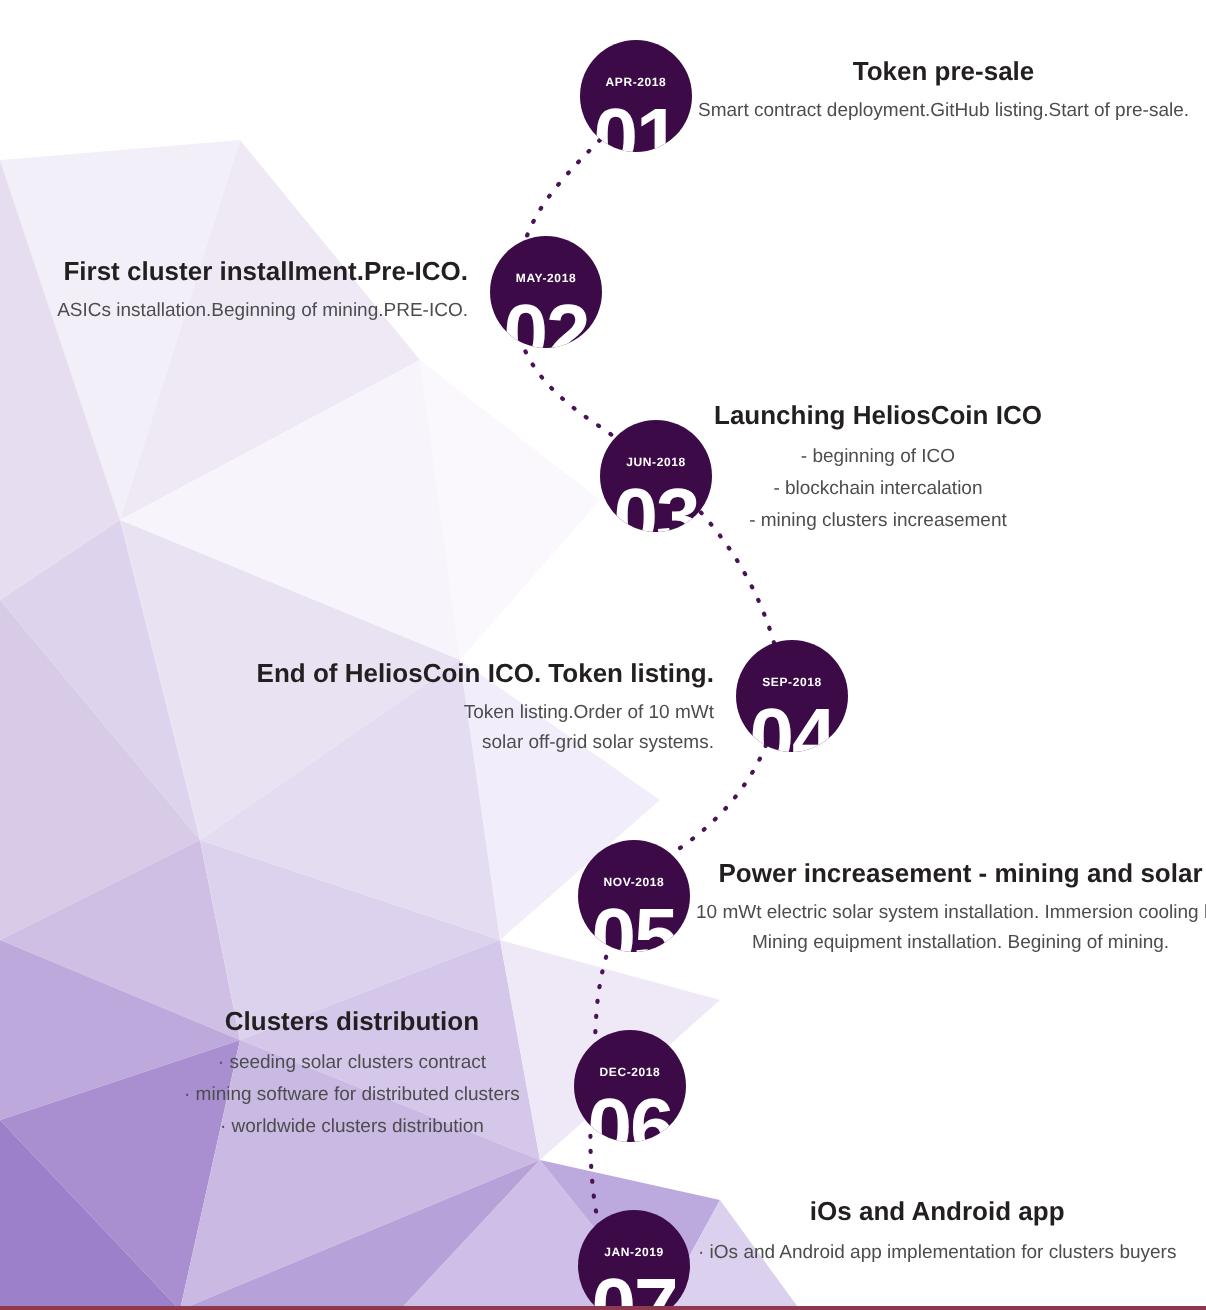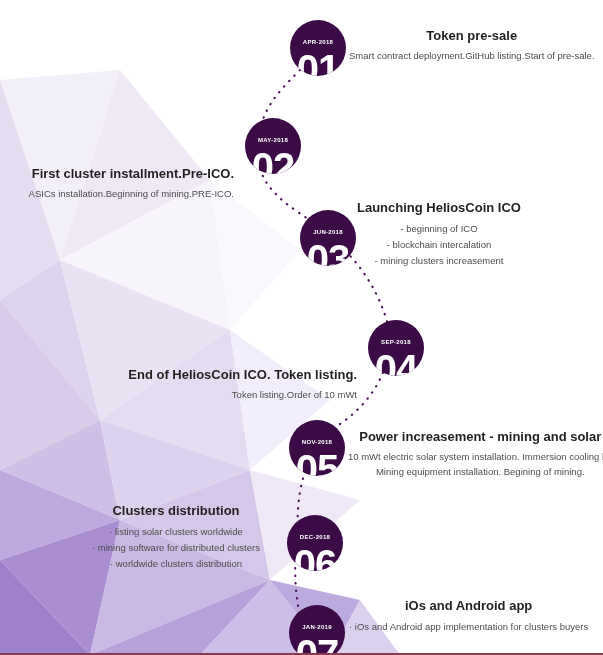--- a/index.html
+++ b/index.html
@@ -113,21 +113,21 @@
     margin: 0;
     padding: 0;
     list-style: none;
   }
   .content ul li {
     font-size: 9.5px;
     color: #4d4d4d;
     line-height: 1.65;
     white-space: nowrap;
   }
-  .align-right { text-align: right; margin-top: 38px; }
+  .align-right { text-align: right; }
   .align-left  { text-align: center; }
 
   .bottom-rule {
     position: absolute;
     left: 0;
     bottom: 0;
     width: 603px;
     height: 2px;
     background: #8e3a4e;
   }
@@ -218,20 +218,21 @@
     <div class="badge-wrap" style="left:368px; top:320px;">
       <div class="num-outer">04</div>
       <div class="badge-circle">
         <div class="badge-date">SEP-2018</div>
         <div class="num-inner">04</div>
       </div>
     </div>
     <div class="content align-right" style="left:0; top:329px; width:357px;">
       <h3>End of HeliosCoin ICO. Token listing.</h3>
       <p>Token listing.Order of 10 mWt</p>
+      <p>solar off-grid solar systems.</p>
     </div>
   </div>
 
   <div class="milestone" style="left:0; top:0;">
     <div class="badge-wrap" style="left:289px; top:420px;">
       <div class="num-outer">05</div>
       <div class="badge-circle">
         <div class="badge-date">NOV-2018</div>
         <div class="num-inner">05</div>
       </div>
@@ -247,21 +248,21 @@
     <div class="badge-wrap" style="left:287px; top:515px;">
       <div class="num-outer">06</div>
       <div class="badge-circle">
         <div class="badge-date">DEC-2018</div>
         <div class="num-inner">06</div>
       </div>
     </div>
     <div class="content align-left" style="left:92px; top:503px;">
       <h3>Clusters distribution</h3>
       <ul>
-        <li>· listing solar clusters worldwide</li>
+        <li>· seeding solar clusters contract</li>
         <li>· mining software for distributed clusters</li>
         <li>· worldwide clusters distribution</li>
       </ul>
     </div>
   </div>
 
   <div class="milestone" style="left:0; top:0;">
     <div class="badge-wrap" style="left:289px; top:605px;">
       <div class="num-outer">07</div>
       <div class="badge-circle">

